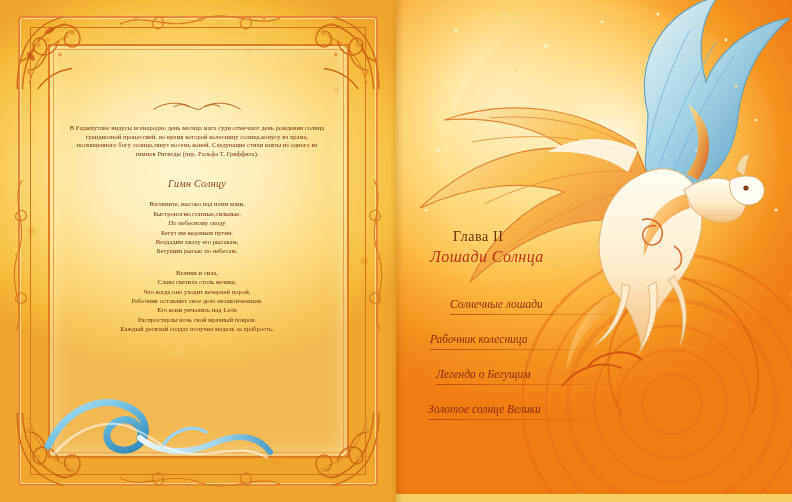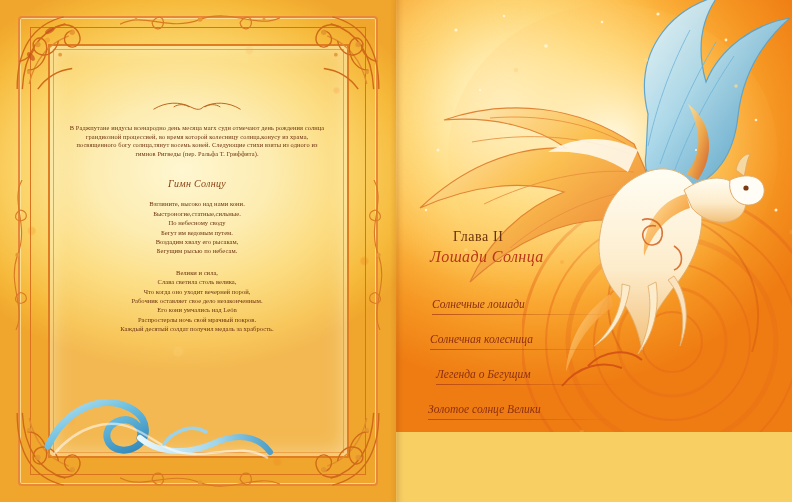--- a/index.html
+++ b/index.html
@@ -116,21 +116,21 @@
     text-align: center;
     color: #6f3410;
     margin: 0 0 12px 0;
   }
   .verse div { white-space: nowrap; }
 
   
   .right-page {
     position: absolute;
     left: 396px; top: 0;
-    width: 396px; height: 432px;
+    width: 396px; height: 494px;
     overflow: hidden;
     background:
       radial-gradient(ellipse 300px 260px at 36% 30%, #ffe9a8 0%, #ffd166 30%, #fcb43c 58%, #f59421 80%, #ef7c12 100%);
   }
   .right-glow {
     position: absolute; left: -40px; top: -30px; width: 340px; height: 330px;
     background: radial-gradient(circle at 45% 42%, rgba(255,255,235,0.85) 0%, rgba(255,236,160,0.5) 38%, rgba(255,190,80,0.12) 68%, rgba(255,170,60,0) 80%);
     filter: blur(2px);
   }
   .sun-rings {
@@ -170,21 +170,21 @@
     margin-bottom: 14px;
     white-space: nowrap;
   }
   .toc-item .rule {
     display: block;
     height: 1px;
     background: linear-gradient(to right, rgba(170,60,20,.75), rgba(170,60,20,0));
     margin-top: 4px;
     width: 185px;
   }
-  .toc-item:nth-child(1) { margin-left: 6px; }
+  .toc-item:nth-child(1) { margin-left: 24px; }
   .toc-item:nth-child(2) { margin-left: 4px; }
   .toc-item:nth-child(3) { margin-left: 10px; }
   .toc-item:nth-child(4) { margin-left: 2px; }
 
   
   .spine {
     position: absolute;
     left: 390px; top: 0; width: 14px; height: 502px;
     background: linear-gradient(to right, rgba(120,50,10,0) 0%, rgba(120,50,10,0.10) 45%, rgba(120,50,10,0.16) 50%, rgba(120,50,10,0.05) 75%, rgba(120,50,10,0) 100%);
     pointer-events: none;
@@ -499,21 +499,21 @@
 
     <div class="chapter-label">Глава II</div>
     <div class="chapter-title">Лошади Солнца</div>
 
     <div class="toc">
       <div class="toc-item">
         <span>Солнечные лошади</span>
         <span class="rule"></span>
       </div>
       <div class="toc-item">
-        <span>Солнечная колесница</span>
+        <span>Рабочник колесница</span>
         <span class="rule"></span>
       </div>
       <div class="toc-item">
         <span>Легенда о Бегущим</span>
         <span class="rule"></span>
       </div>
       <div class="toc-item">
         <span>Золотое солнце Велики</span>
         <span class="rule"></span>
       </div>

